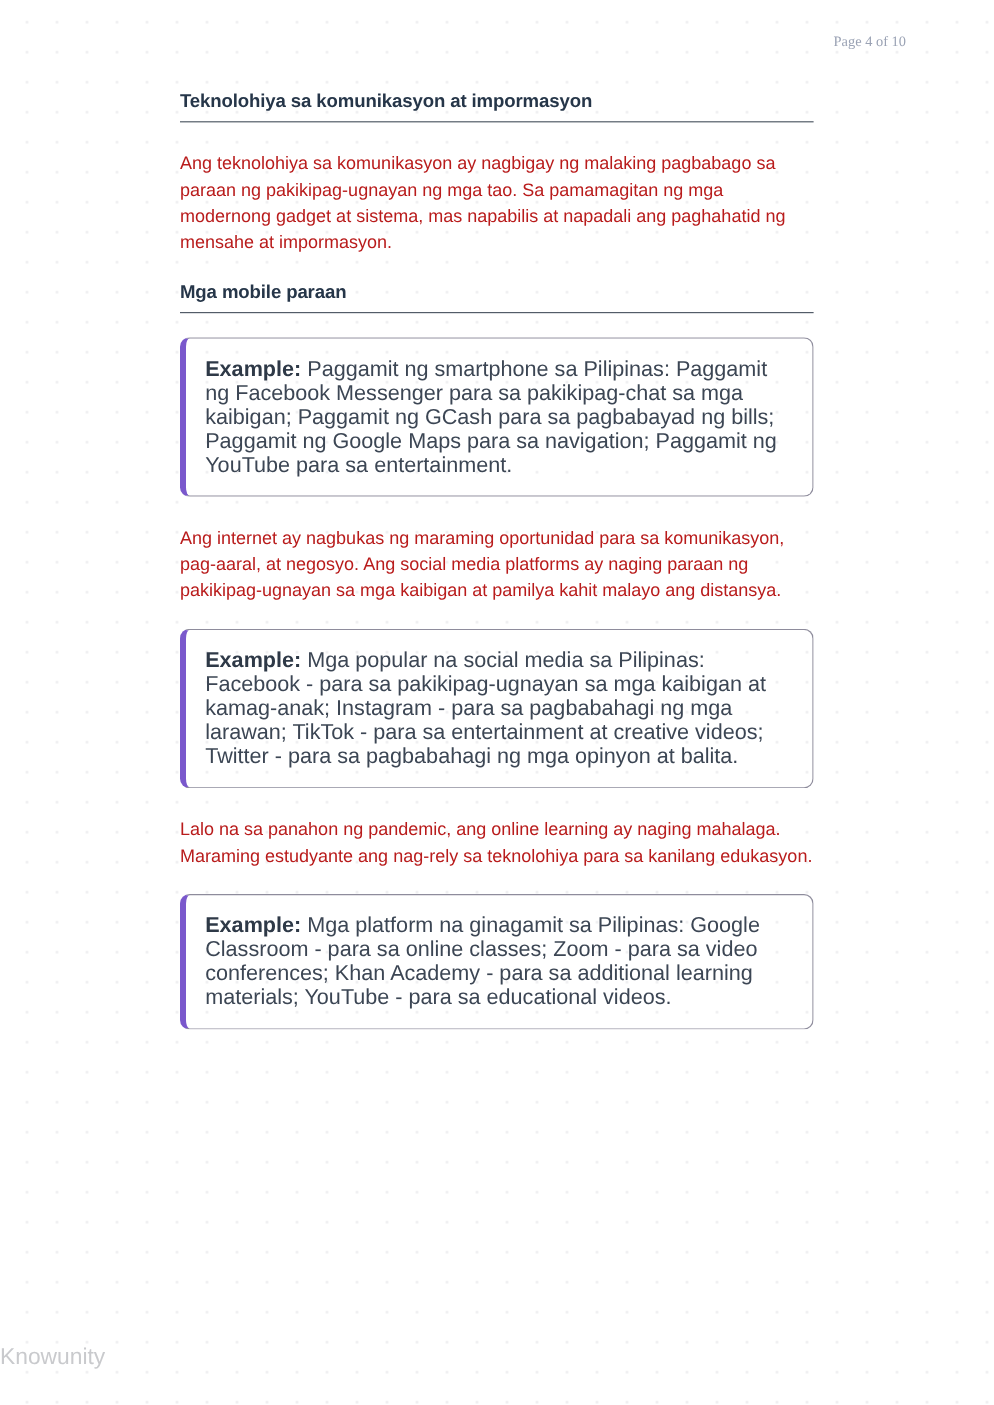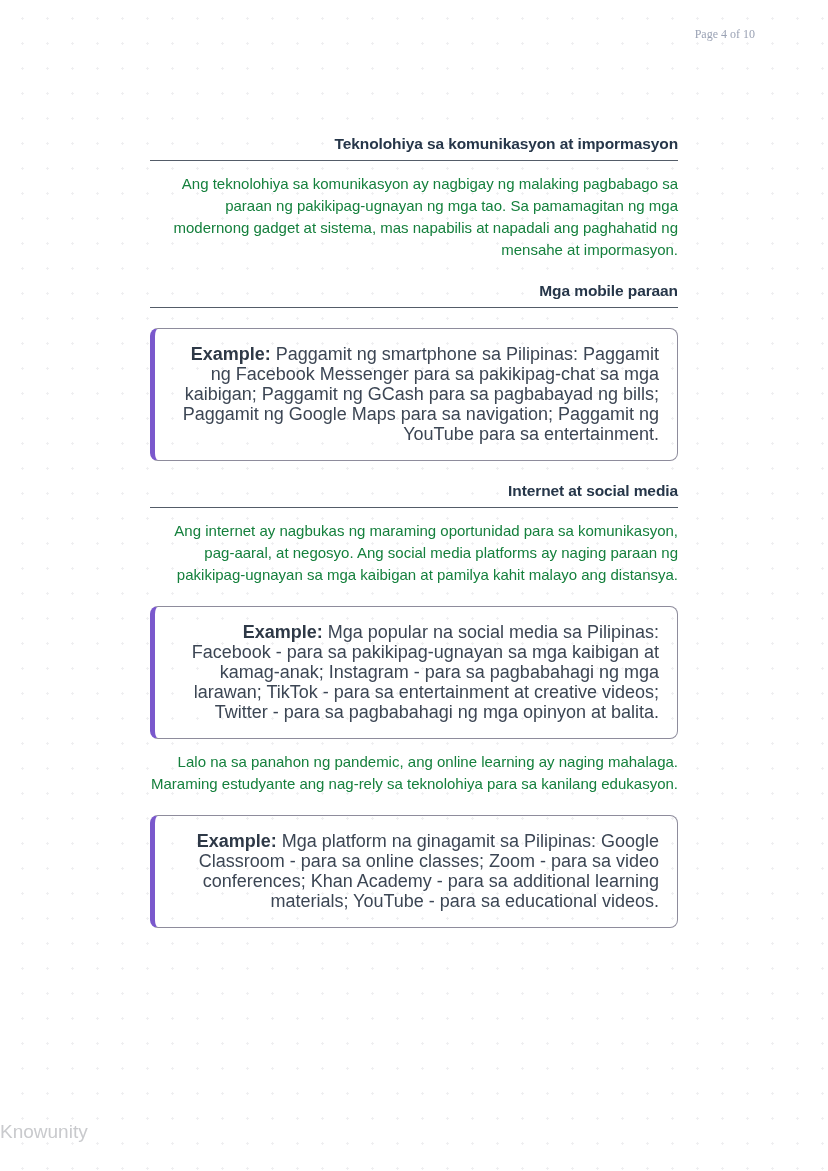--- a/index.html
+++ b/index.html
@@ -18,41 +18,40 @@
     position: absolute;
     top: 27px;
     right: 73px;
     font-family: "Liberation Serif", serif;
     font-size: 12px;
     color: #9aa2b4;
   }
   .content {
     position: absolute;
     left: 150px;
-    top: 16px;
+    top: 0;
     width: 528px;
-    padding-top: 120px;
-    text-align: right;
+    padding-top: 77px;
   }
   h2.sec-heading {
     margin: 22px 0 0 0;
     padding-bottom: 8px;
     border-bottom: 1.5px solid #535c68;
     font-size: 15.5px;
     line-height: 16px;
     font-weight: bold;
     letter-spacing: -0.1px;
     color: #263649;
   }
   h2.sec-heading.first { margin-top: 0; }
   p.sec-para {
-    margin: 12px 0 0 0;
+    margin: 24px 0 0 0;
     font-size: 15px;
     line-height: 22px;
-    color: #15803d;
+    color: #b91c1c;
   }
   .example-box {
     margin-top: 20px;
     border: 1.4px solid #8e8c9c;
     border-left: 5px solid #7a58cc;
     border-radius: 8px;
     padding: 15px 18px 16px 16px;
     font-size: 18px;
     line-height: 20px;
     color: #3c4654;
@@ -78,21 +77,20 @@
 
   <h2 class="sec-heading first">Teknolohiya sa komunikasyon at impormasyon</h2>
   <p class="sec-para">Ang teknolohiya sa komunikasyon ay nagbigay ng malaking pagbabago sa paraan ng pakikipag-ugnayan ng mga tao. Sa pamamagitan ng mga modernong gadget at sistema, mas napabilis at napadali ang paghahatid ng mensahe at impormasyon.</p>
 
   <h2 class="sec-heading">Mga mobile paraan</h2>
   <div class="example-box">
     <strong>Example:</strong> 
     <span>Paggamit ng smartphone sa Pilipinas: Paggamit ng Facebook Messenger para sa pakikipag-chat sa mga kaibigan; Paggamit ng GCash para sa pagbabayad ng bills; Paggamit ng Google Maps para sa navigation; Paggamit ng YouTube para sa entertainment.</span>
   </div>
 
-  <h2 class="sec-heading">Internet at social media</h2>
   <p class="sec-para">Ang internet ay nagbukas ng maraming oportunidad para sa komunikasyon, pag-aaral, at negosyo. Ang social media platforms ay naging paraan ng pakikipag-ugnayan sa mga kaibigan at pamilya kahit malayo ang distansya.</p>
   <div class="example-box">
     <strong>Example:</strong> 
     <span>Mga popular na social media sa Pilipinas: Facebook - para sa pakikipag-ugnayan sa mga kaibigan at kamag-anak; Instagram - para sa pagbabahagi ng mga larawan; TikTok - para sa entertainment at creative videos; Twitter - para sa pagbabahagi ng mga opinyon at balita.</span>
   </div>
 
   <p class="sec-para">Lalo na sa panahon ng pandemic, ang online learning ay naging mahalaga. Maraming estudyante ang nag-rely sa teknolohiya para sa kanilang edukasyon.</p>
   <div class="example-box">
     <strong>Example:</strong> 
     <span>Mga platform na ginagamit sa Pilipinas: Google Classroom - para sa online classes; Zoom - para sa video conferences; Khan Academy - para sa additional learning materials; YouTube - para sa educational videos.</span>

